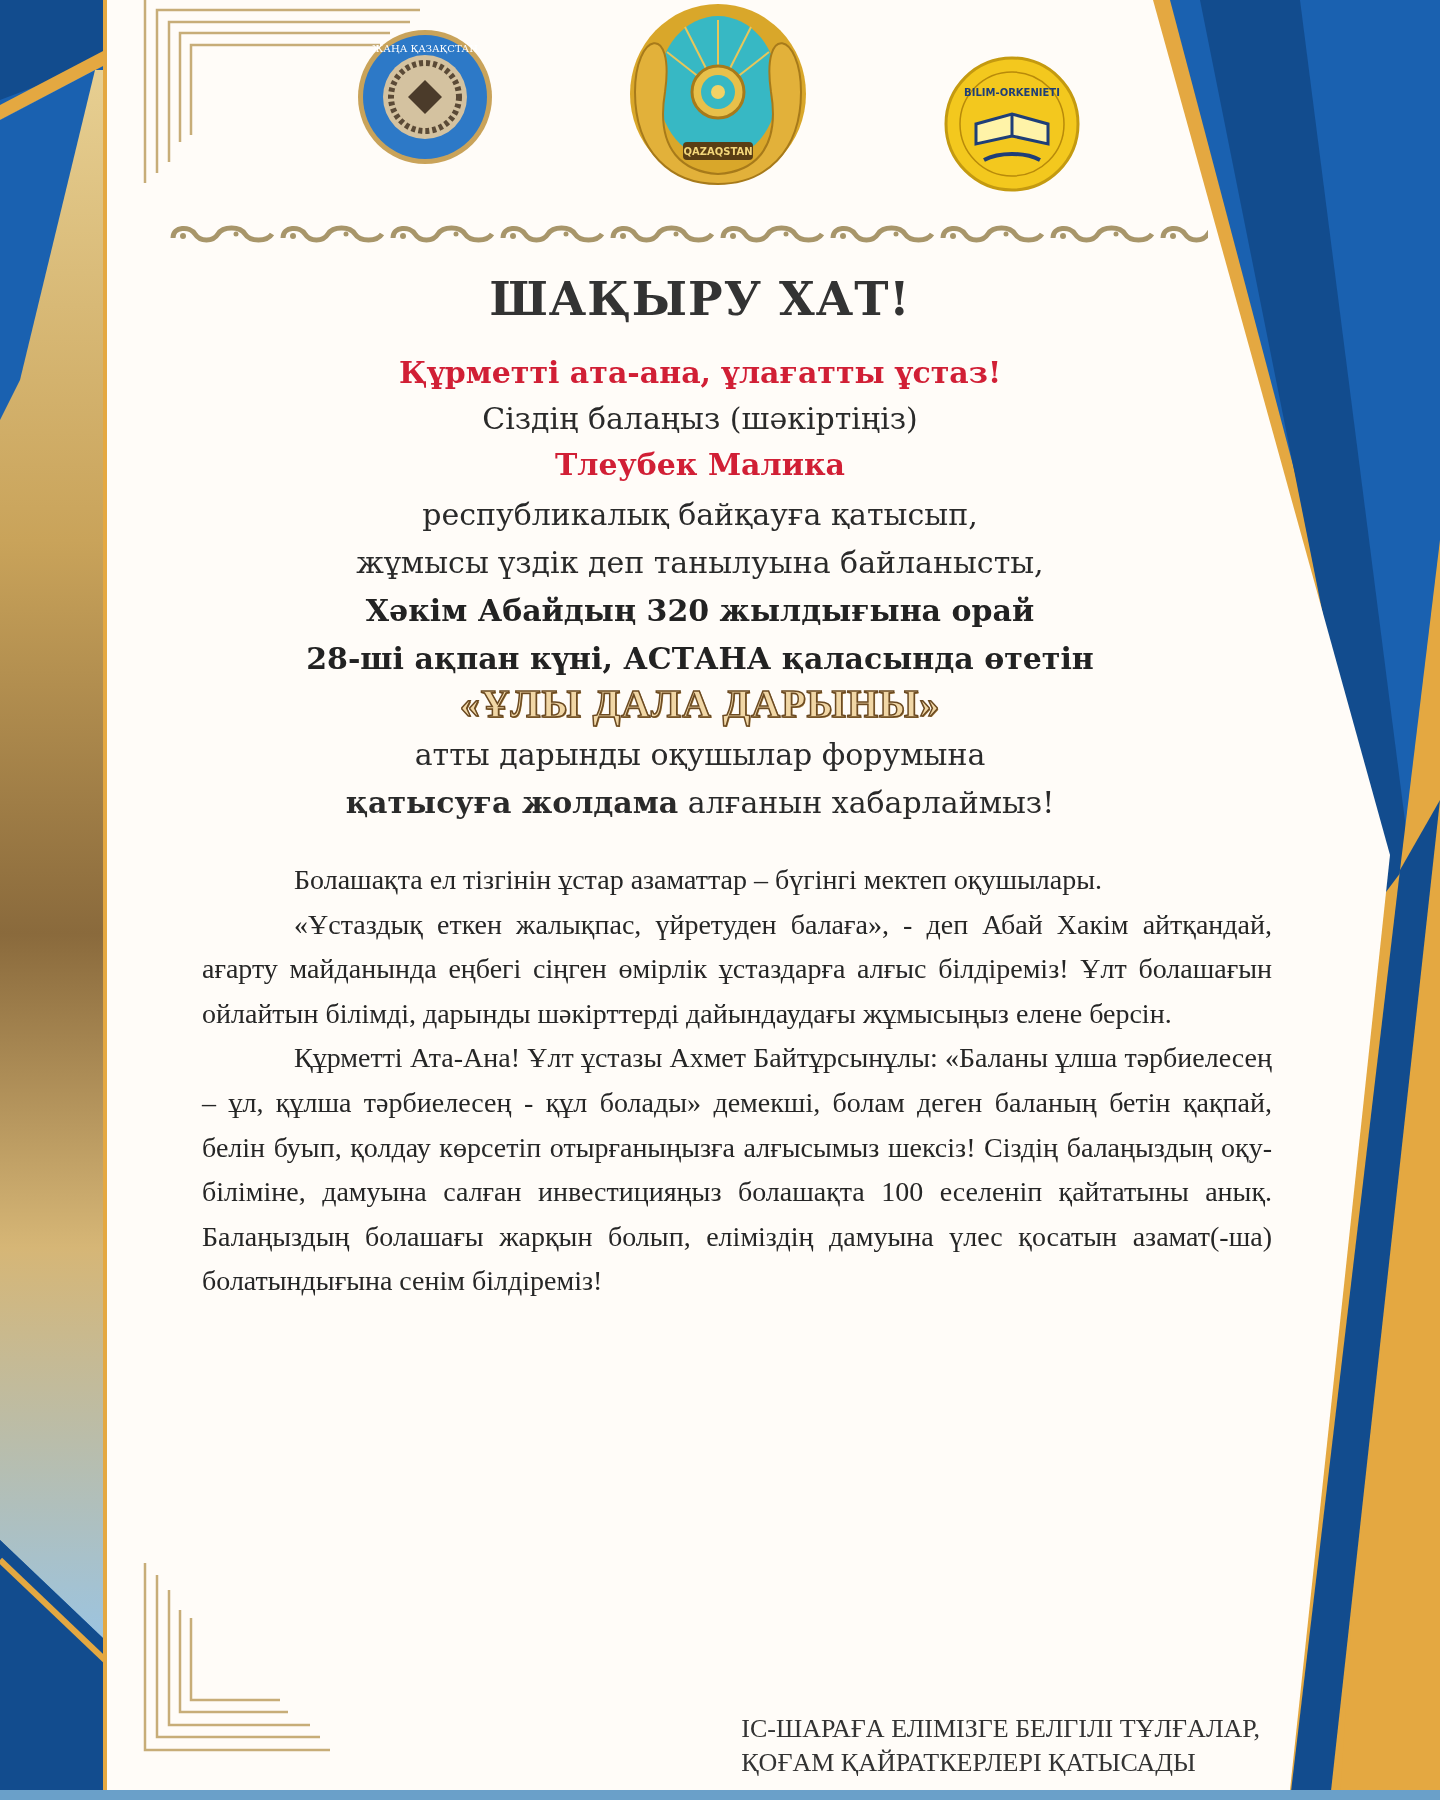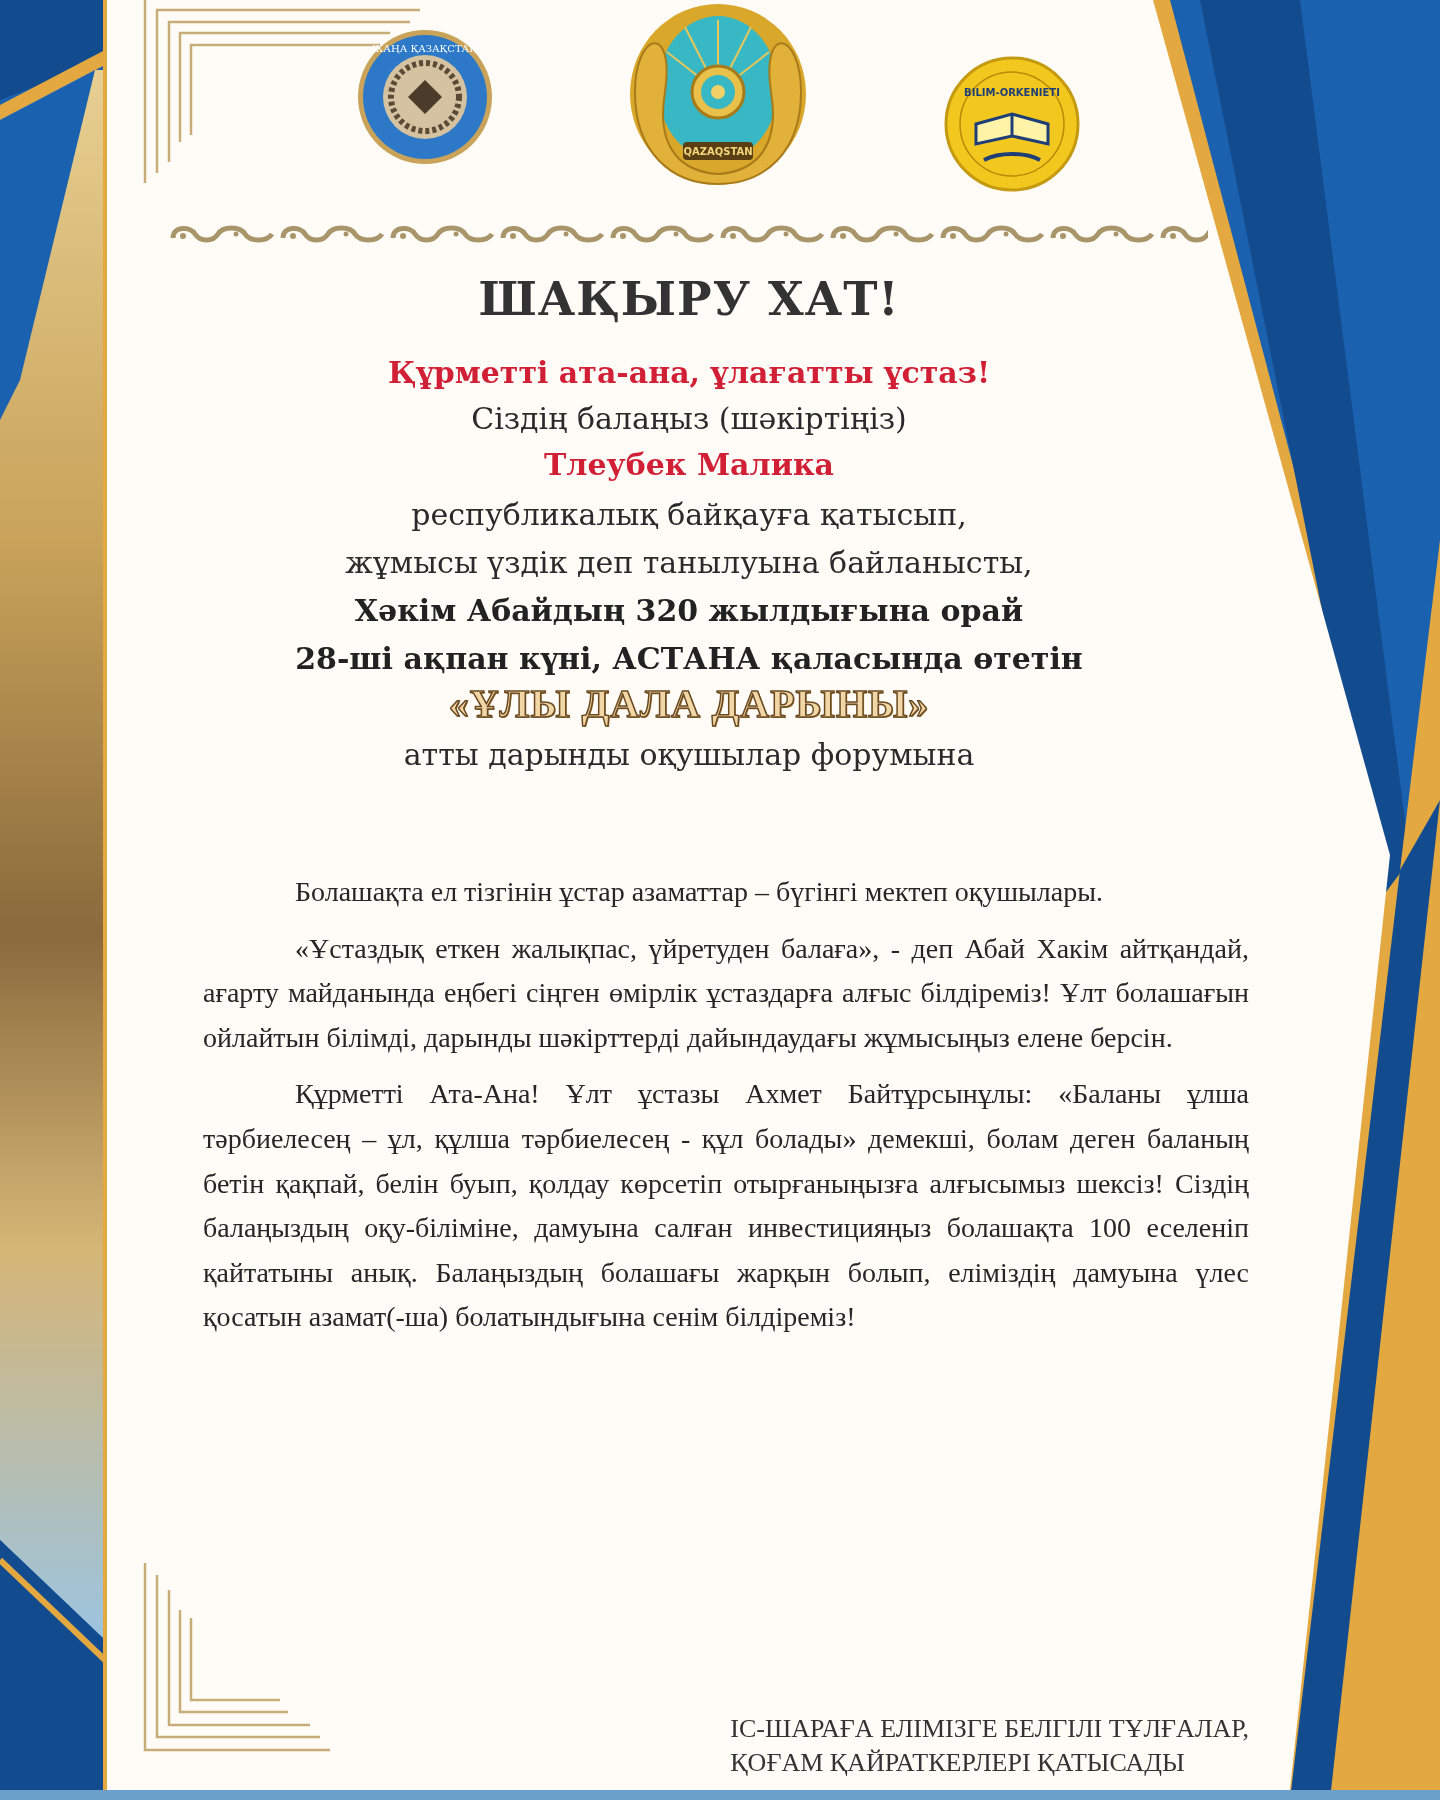--- a/index.html
+++ b/index.html
@@ -1,26 +1,26 @@
 <!DOCTYPE html>
 <html><head>
 <meta charset="utf-8">
 <style>
   html, body { margin:0; padding:0; }
   body { width:1440px; height:1800px; position:relative; overflow:hidden; background:#1a5aa3; font-family:"DejaVu Serif", serif; }
   .bg { position:absolute; inset:0; }
-  .content { position:absolute; left:99px; top:0; width:1180px; height:1480px; }
+  .content { position:absolute; left:110px; top:0; width:1180px; height:1480px; }
   .center-block { position:absolute; left:0; right:0; text-align:center; color:#2a2a2a; }
   .title { top:272px; font-family:"DejaVu Serif", serif; font-weight:bold; font-size:46px; color:#333; letter-spacing:1px; }
   .line { font-size:30px; line-height:49px; }
   .red { color:#d11f35; font-weight:bold; }
   .bold { font-weight:bold; color:#222; }
   .event-name { font-family:"Liberation Serif", serif; font-weight:bold; font-size:40px; color:#f1d7a6; -webkit-text-stroke:1.5px #6b4a22; letter-spacing:1px; text-shadow:1px 1px 0 #a07a3c; }
   .body-text { position:absolute; left:92px; width:1070px; top:858px; font-family:"Liberation Serif", serif; font-size:28px; line-height:44.6px; color:#262626; text-align:justify; }
-  .body-text p { margin:12px; text-indent:92px; }
+  .body-text p { margin:0; text-indent:92px; }
   .signature { position:absolute; right:30px; top:1712px; text-align:left; font-family:"Liberation Serif", serif; font-size:26px; line-height:34px; color:#333; }
   .logo { position:absolute; }
 </style>
 </head>
 <body>
 
 <svg class="bg" width="1440" height="1800" viewBox="0 0 1440 1800">
   <defs>
     <linearGradient id="goldImg" x1="0" y1="0" x2="0" y2="1">
       <stop offset="0" stop-color="#e7cf92"></stop>
@@ -119,20 +119,21 @@
   <div class="center-block title">ШАҚЫРУ ХАТ!</div>
   <div class="center-block line red" style="top:348px;">Құрметті ата-ана, ұлағатты ұстаз!</div>
   <div class="center-block line" style="top:394px;">Сіздің балаңыз (шәкіртіңіз)</div>
   <div class="center-block line red" style="top:440px;">Тлеубек Малика</div>
   <div class="center-block line" style="top:490px;">республикалық байқауға қатысып,</div>
   <div class="center-block line" style="top:538px;">жұмысы үздік деп танылуына байланысты,</div>
   <div class="center-block line bold" style="top:586px;">Хәкім Абайдың 320 жылдығына орай</div>
   <div class="center-block line bold" style="top:634px;">28-ші ақпан күні, АСТАНА қаласында өтетін</div>
   <div class="center-block event-name" style="top:680px;">«ҰЛЫ ДАЛА ДАРЫНЫ»</div>
   <div class="center-block line" style="top:730px;">атты дарынды оқушылар форумына</div>
+  <div class="center-block line" style="top:778px;"><b>қатысуға жолдама</b><span> алғанын хабарлаймыз!</span></div>
 
   <div class="body-text">
     <p>Болашақта ел тізгінін ұстар азаматтар – бүгінгі мектеп оқушылары.</p>
     <p>«Ұстаздық еткен жалықпас, үйретуден балаға», - деп Абай Хакім айтқандай, ағарту майданында еңбегі сіңген өмірлік ұстаздарға алғыс білдіреміз! Ұлт болашағын ойлайтын білімді, дарынды шәкірттерді дайындаудағы жұмысыңыз елене берсін.</p>
     <p>Құрметті Ата-Ана! Ұлт ұстазы Ахмет Байтұрсынұлы: «Баланы ұлша тәрбиелесең – ұл, құлша тәрбиелесең - құл болады» демекші, болам деген баланың бетін қақпай, белін буып, қолдау көрсетіп отырғаныңызға алғысымыз шексіз! Сіздің балаңыздың оқу-біліміне, дамуына салған инвестицияңыз болашақта 100 еселеніп қайтатыны анық. Балаңыздың болашағы жарқын болып, еліміздің дамуына үлес қосатын азамат(-ша) болатындығына сенім білдіреміз!</p>
   </div>
 
   <div class="signature">
     <div>ІС-ШАРАҒА ЕЛІМІЗГЕ БЕЛГІЛІ ТҰЛҒАЛАР,</div>
     <div>ҚОҒАМ ҚАЙРАТКЕРЛЕРІ ҚАТЫСАДЫ</div>

